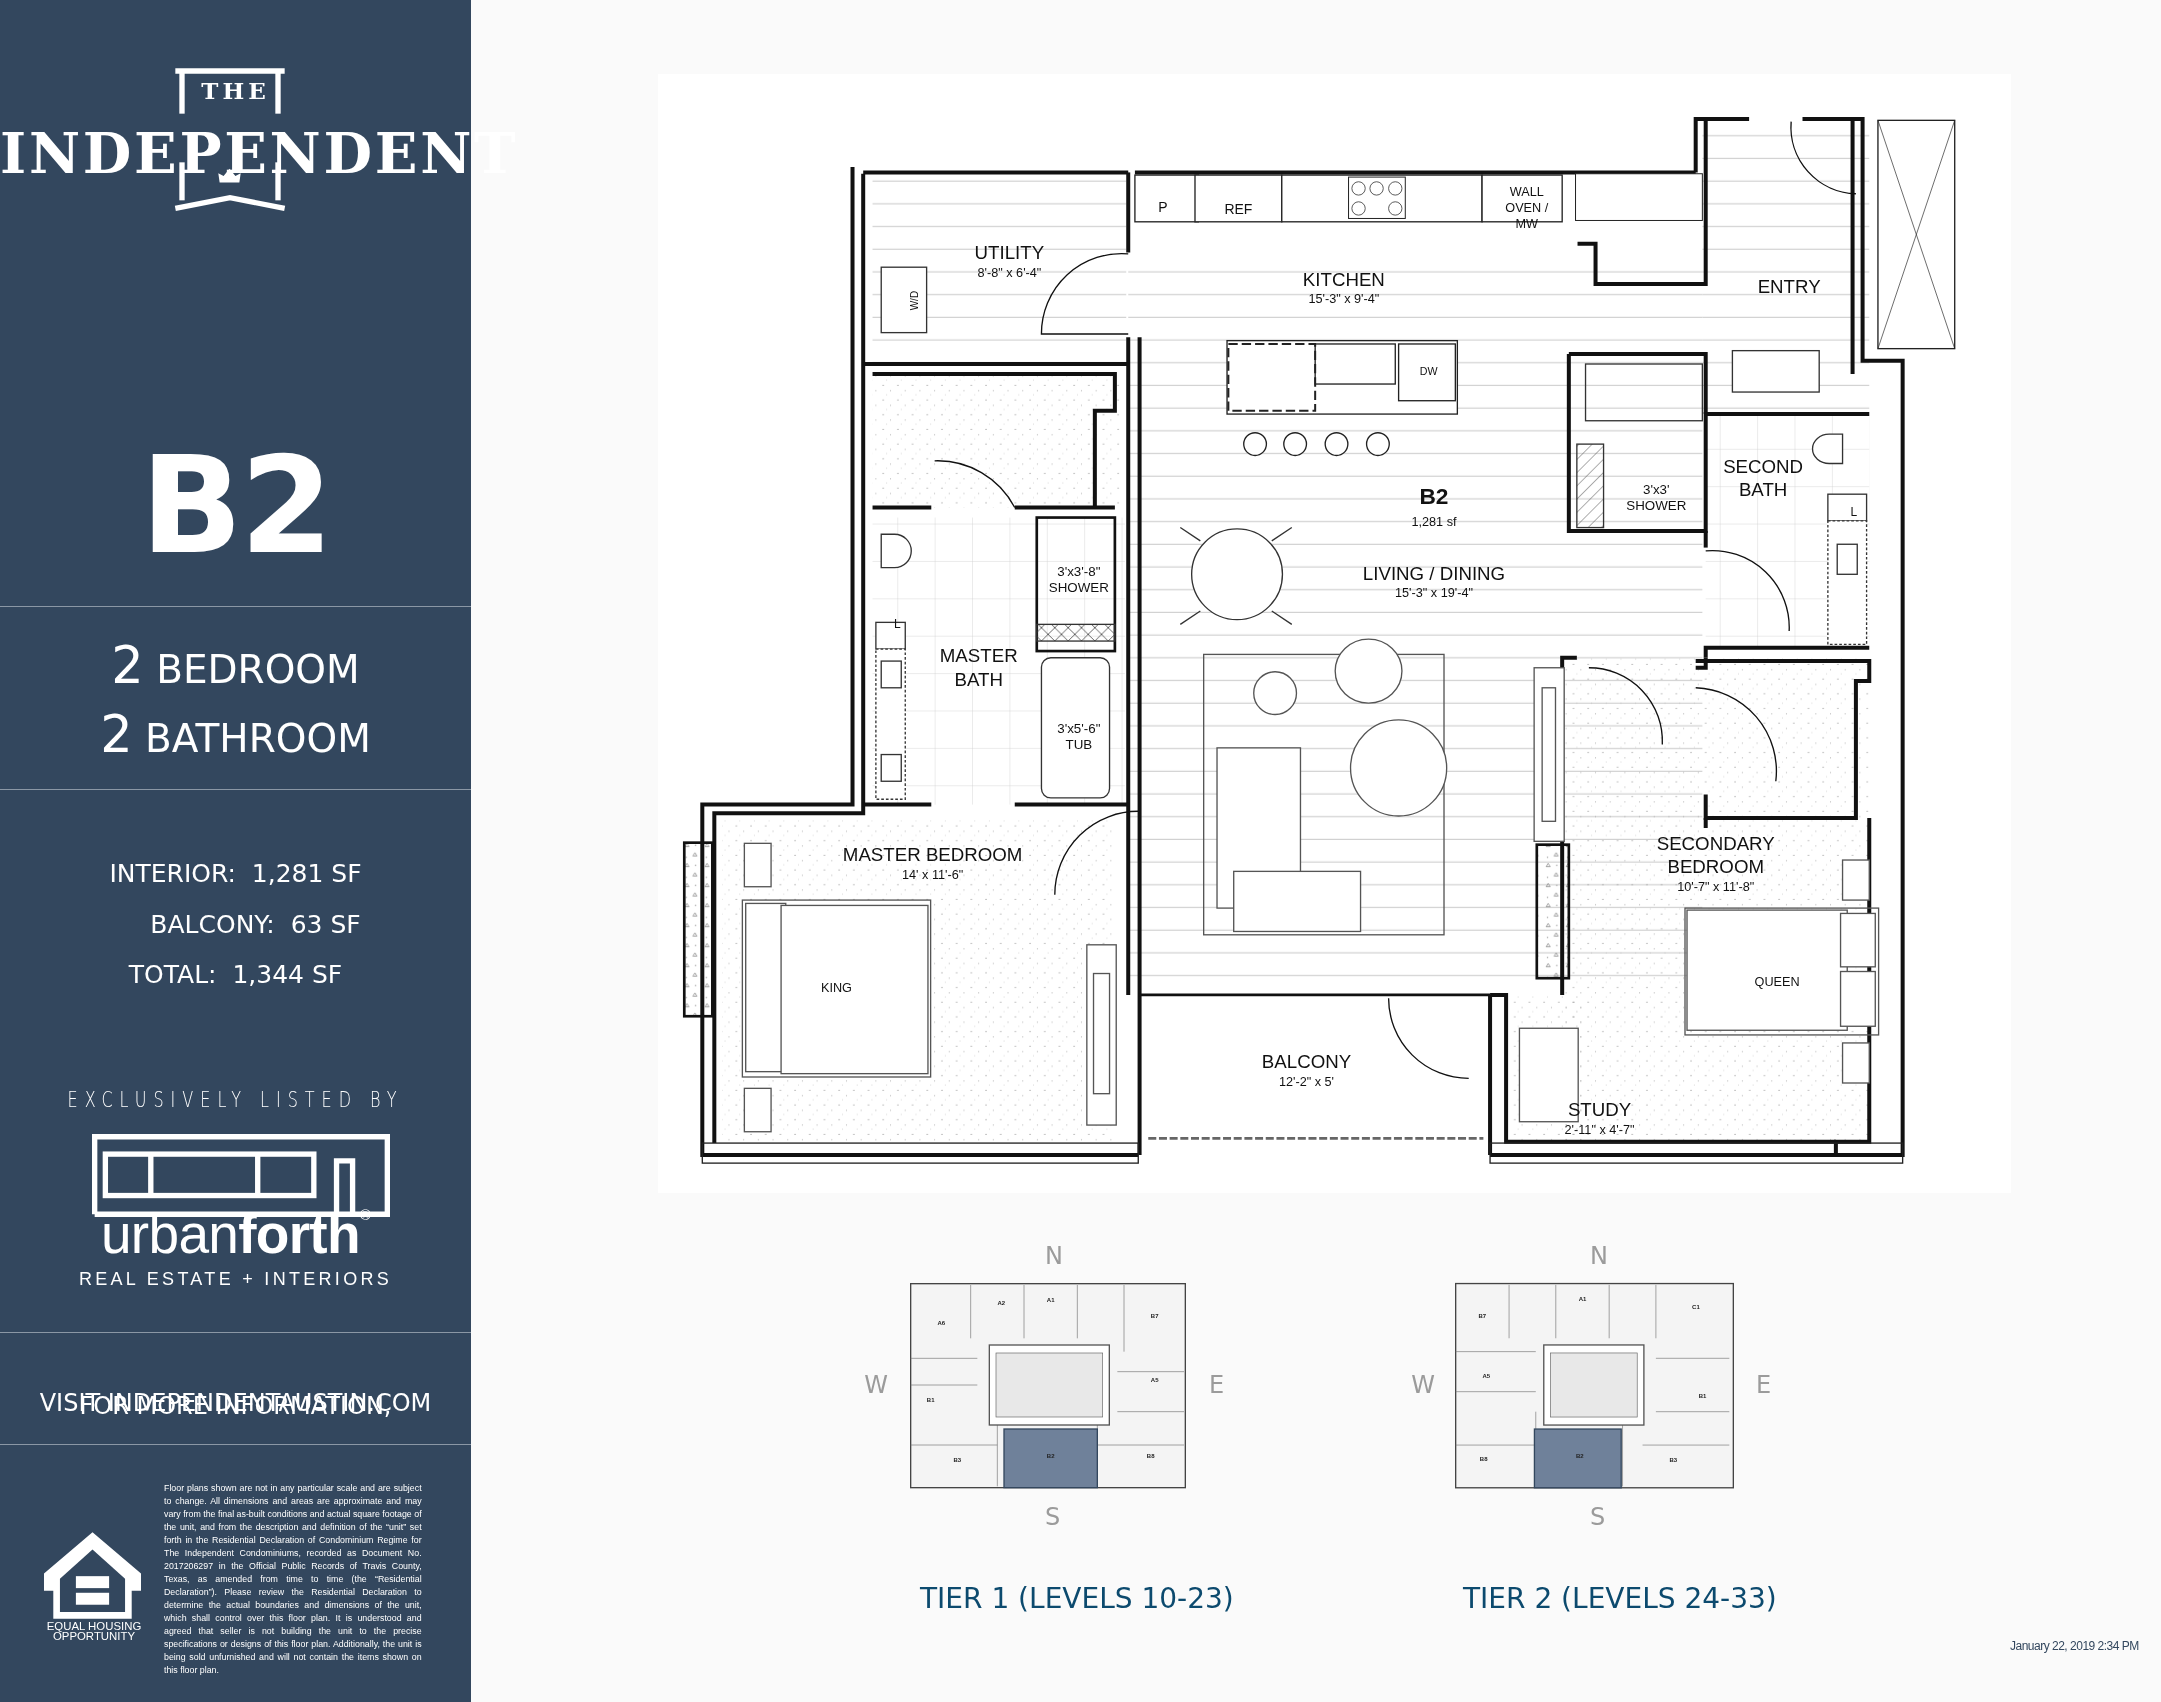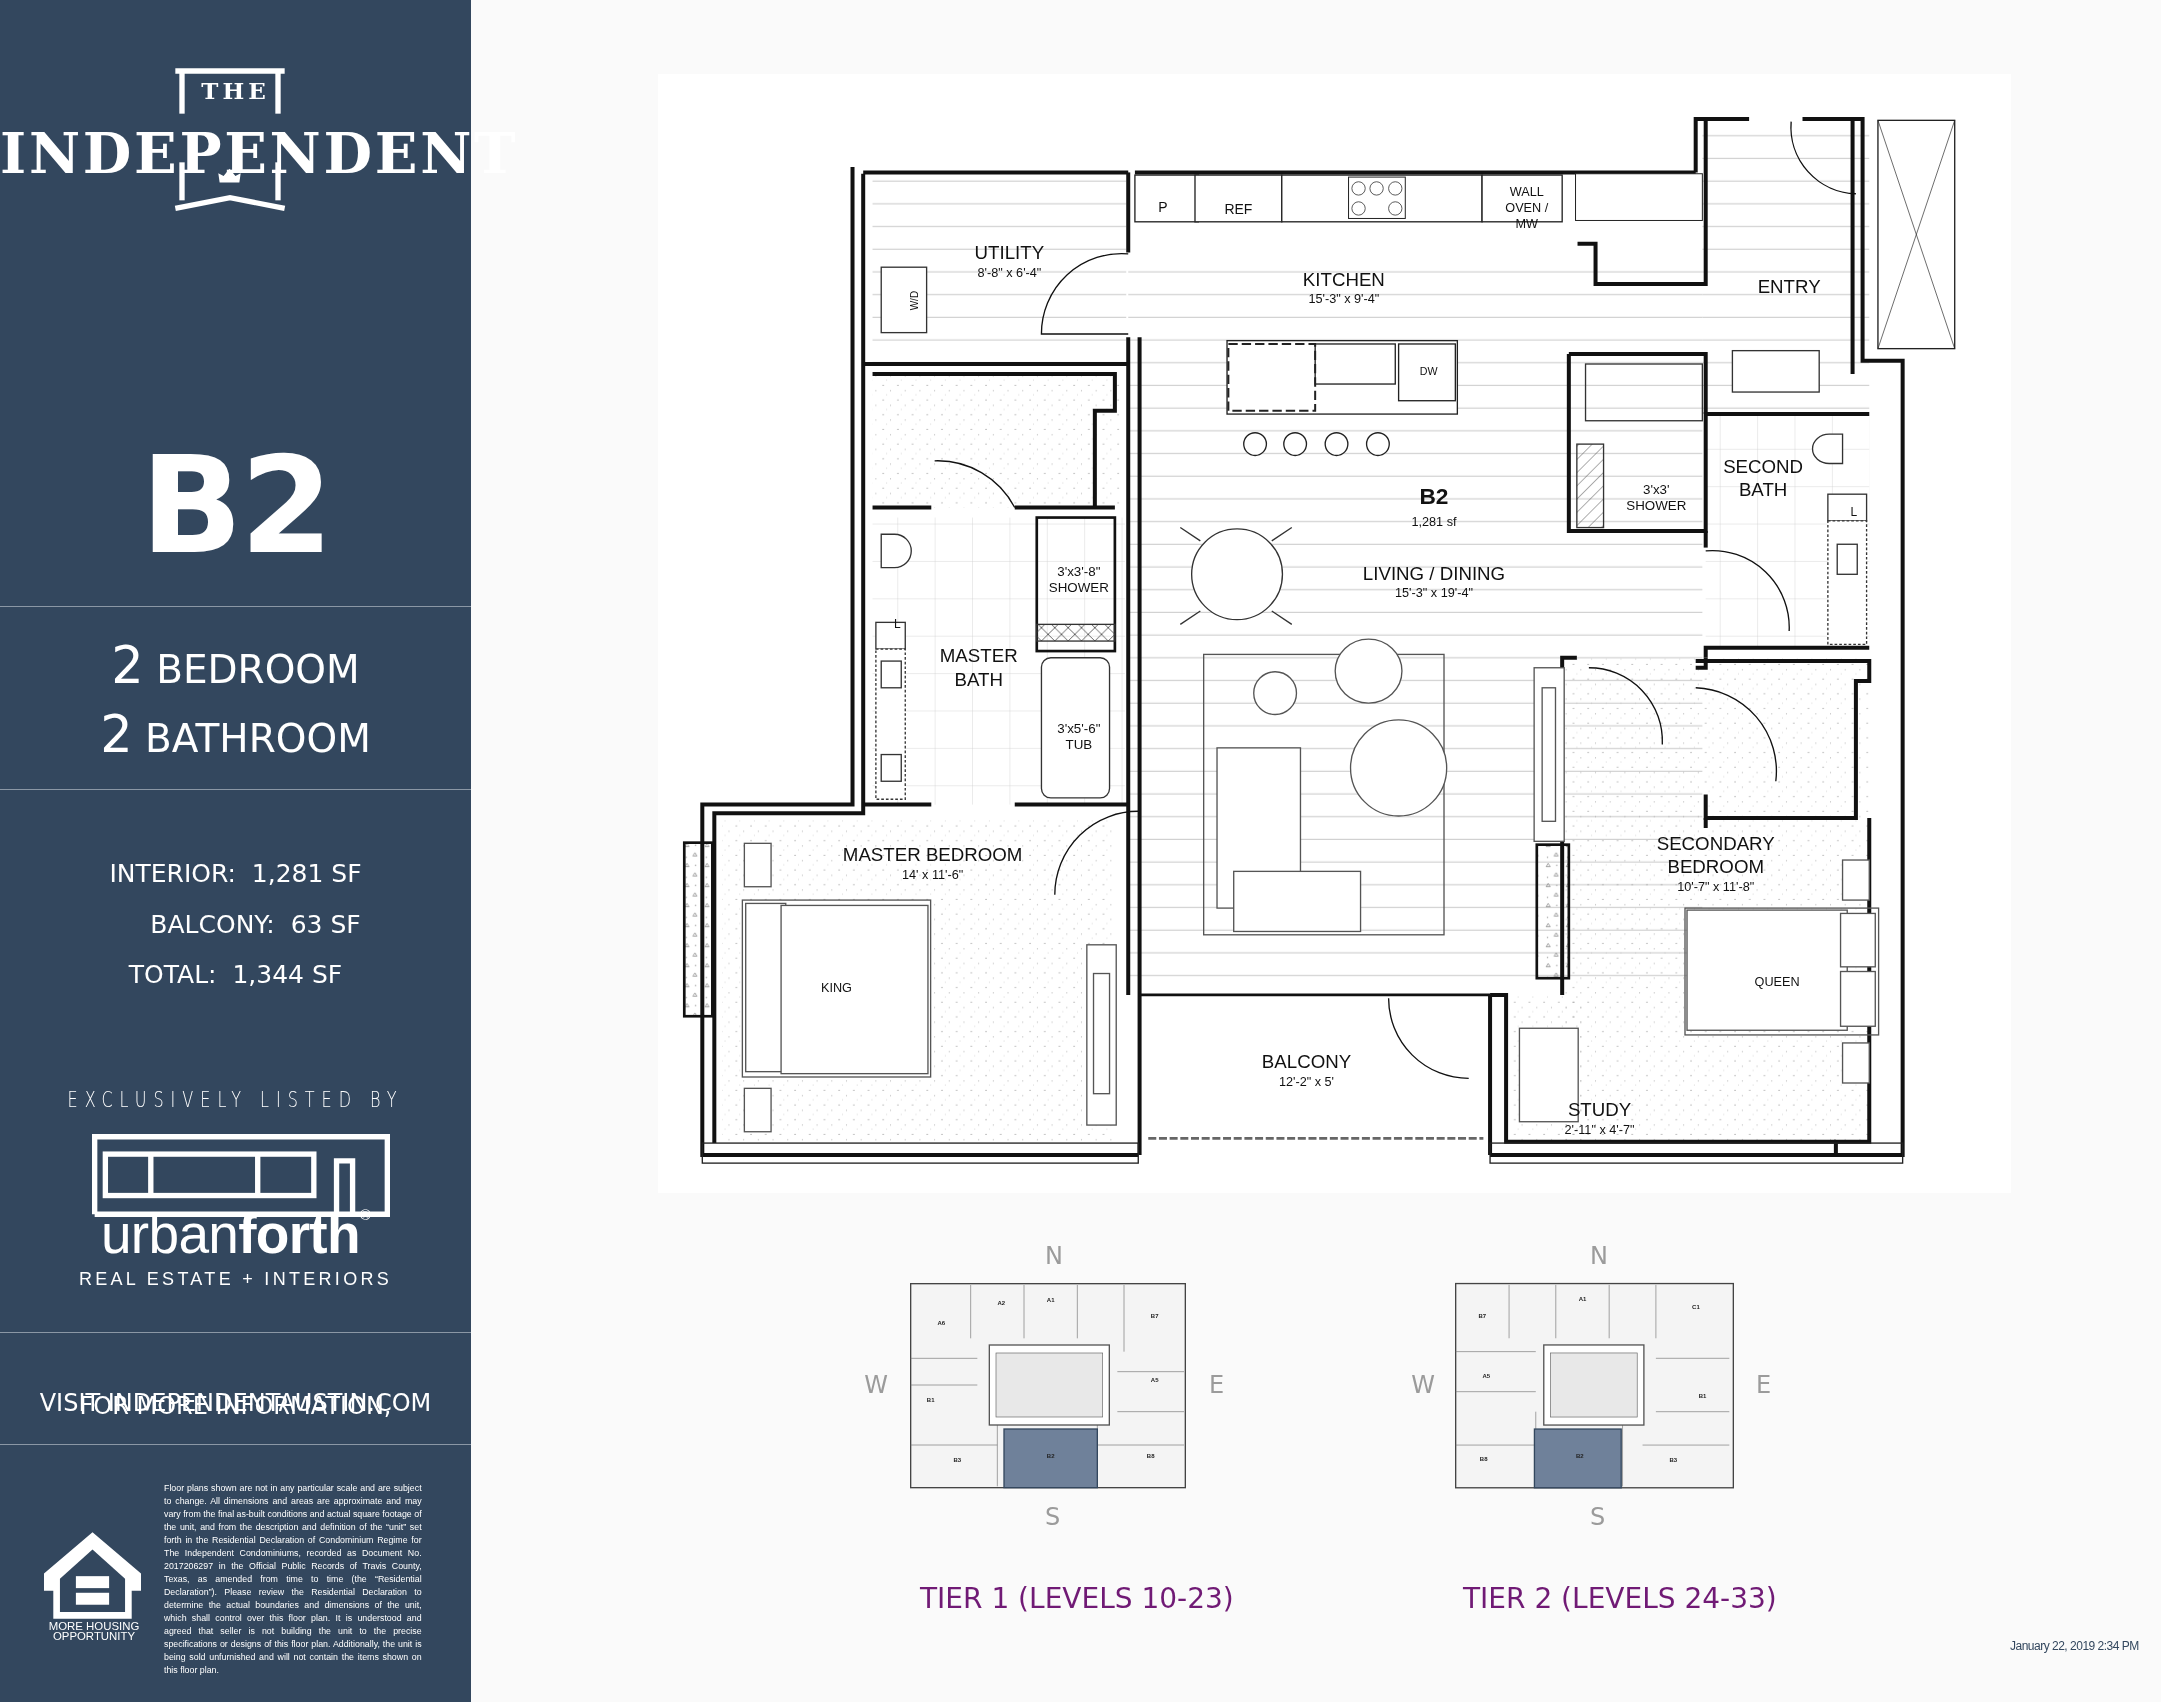--- a/index.html
+++ b/index.html
@@ -17,21 +17,21 @@
   .urban { font-family:"Liberation Sans", sans-serif; font-size:55px; letter-spacing:-0.7px; }
   .urban b { font-weight:bold; }
   .urban sup { font-size:14.7px; vertical-align:top; position:relative; top:5.3px; }
   .retagline { font-family:"Liberation Sans", sans-serif; font-size:18px; letter-spacing:3.3px; }
   .info { font-family:"DejaVu Sans", sans-serif; font-size:24px; line-height:31px; }
   .disclaimer { position:absolute; left:164px; top:1481px; width:280px; font-family:"Liberation Sans", sans-serif; font-size:9.6px; line-height:13px; text-align:justify; transform:scaleX(0.92); transform-origin:left top; }
   .eho-label { position:absolute; left:37px; width:114px; text-align:center; font-family:"Liberation Sans", sans-serif; font-size:11.4px; line-height:11.4px; }
   .plan-panel { position:absolute; left:658px; top:74px; width:1353px; height:1119px; background:#ffffff; }
   .keyplan { position:absolute; }
   .compass { position:absolute; font-family:"DejaVu Sans", sans-serif; font-size:24px; color:#9b9b9b; }
-  .tier-label { position:absolute; font-family:"DejaVu Sans", sans-serif; font-size:28px; color:#701a75; letter-spacing:0px;text-align:center; }
+  .tier-label { position:absolute; font-family:"DejaVu Sans", sans-serif; font-size:28px; color:#0c4a6e; letter-spacing:0px;text-align:center; }
   .timestamp { position:absolute; left:2010px; top:1639px; font-family:"Liberation Sans", sans-serif; font-size:12px; color:#33475e; letter-spacing:-0.5px; }
   svg text { font-family:"Liberation Sans", sans-serif; }
 </style>
 </head>
 <body>
 
 <div class="sidebar">
 
   <svg style="position:absolute;left:171px;top:67px;" width="118" height="148" viewBox="0 0 176 222">
     <g fill="none" stroke="#fff" stroke-width="8">
@@ -88,21 +88,21 @@
   <div class="center info" style="top:1388px;">VISIT INDEPENDENTAUSTIN.COM</div>
 
   <div class="divider" style="top:1444px;"></div>
 
   <svg style="position:absolute;left:44px;top:1532px;" width="97" height="87" viewBox="0 0 146 130">
     <polygon points="73,0 146,62 146,88 132,88 132,130 14,130 14,88 0,88 0,62" fill="#fff"></polygon>
     <polygon points="73,26 122,70 122,120 24,120 24,70" fill="#33475e"></polygon>
     <rect x="48" y="66" width="50" height="18" fill="#fff"></rect>
     <rect x="48" y="91" width="50" height="18" fill="#fff"></rect>
   </svg>
-  <div class="eho-label" style="top:1621px;">MORE HOUSING</div>
+  <div class="eho-label" style="top:1621px;">EQUAL HOUSING</div>
   <div class="eho-label" style="top:1631px;">OPPORTUNITY</div>
 
   <div class="disclaimer">Floor plans shown are not in any particular scale and are subject to change.  All dimensions and areas are approximate and may vary from the final as-built conditions and actual square footage of the unit, and from the description and definition of the “unit” set forth in the Residential Declaration of Condominium Regime for The Independent Condominiums, recorded as Document No. 2017206297 in the Official Public Records of Travis County, Texas, as amended from time to time (the “Residential Declaration”). Please review the Residential Declaration to determine the actual boundaries and dimensions of the unit, which shall control over this floor plan.  It is understood and agreed that seller is not building the unit to the precise specifications or designs of this floor plan.  Additionally, the unit is being sold unfurnished and will not contain the items shown on this floor plan.</div>
 </div>
 
 <div class="plan-panel"></div>
 
 <svg style="position:absolute;left:0;top:0;" width="2161" height="1202" viewBox="0 0 3237 1800">
   <defs>
     <pattern id="plank" width="40" height="34" patternUnits="userSpaceOnUse">

